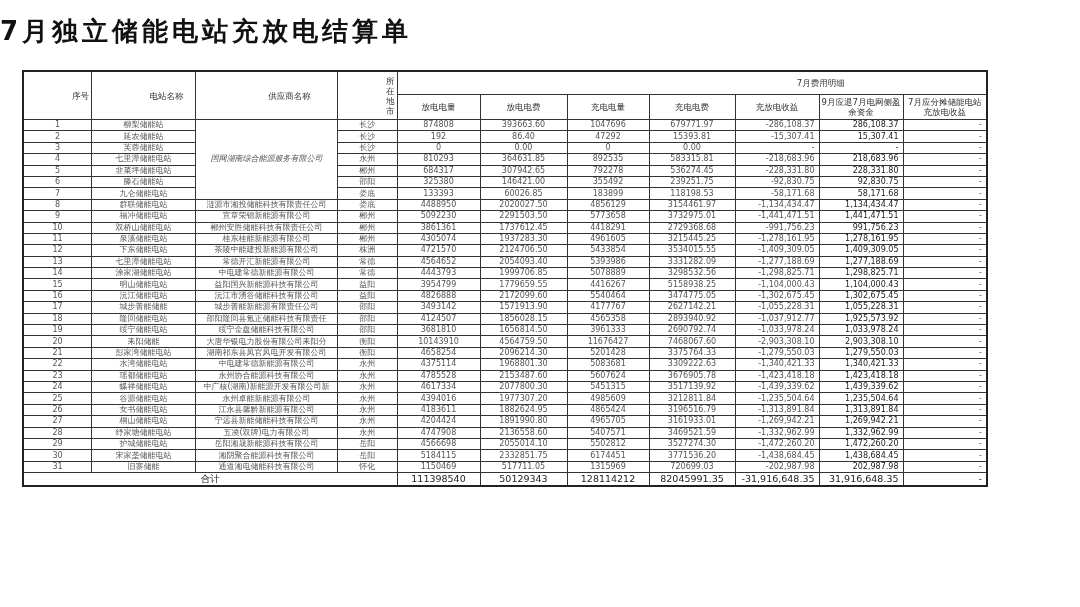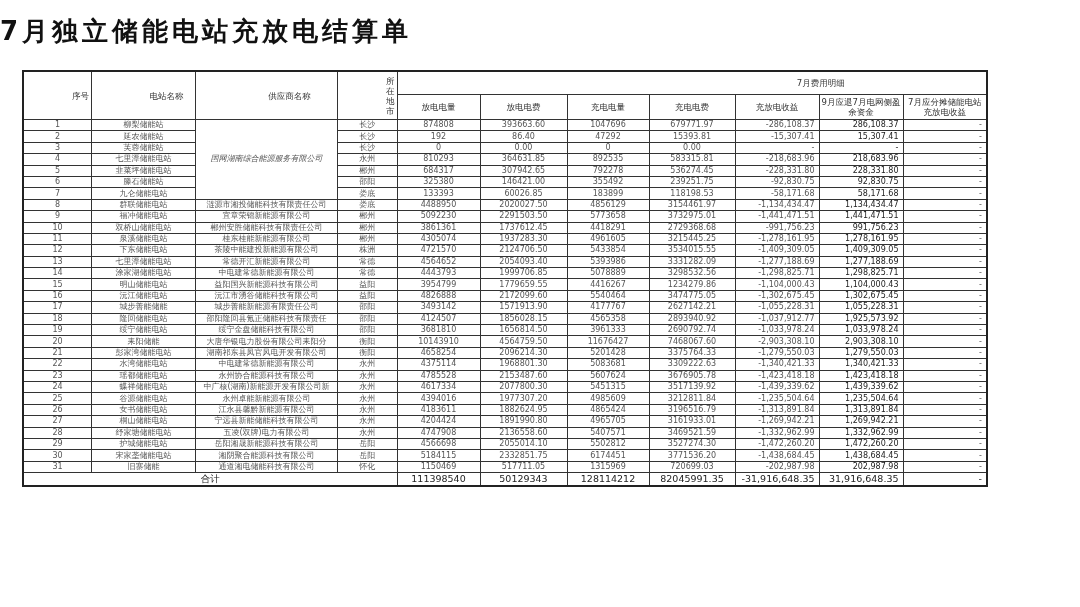--- a/index.html
+++ b/index.html
@@ -232,21 +232,21 @@
         <td class="r">-</td>
       </tr>
       <tr class="row">
         <td>15</td>
         <td>明山储能电站</td>
         <td>益阳国兴新能源科技有限公司</td>
         <td>益阳</td>
         <td>3954799</td>
         <td>1779659.55</td>
         <td>4416267</td>
-        <td>1234279.86</td>
+        <td>5158938.25</td>
         <td class="r">-1,104,000.43</td>
         <td class="rb">1,104,000.43</td>
         <td class="r">-</td>
       </tr>
       <tr class="row">
         <td>16</td>
         <td>沅江储能电站</td>
         <td>沅江市湧谷储能科技有限公司</td>
         <td>益阳</td>
         <td>4826888</td>

